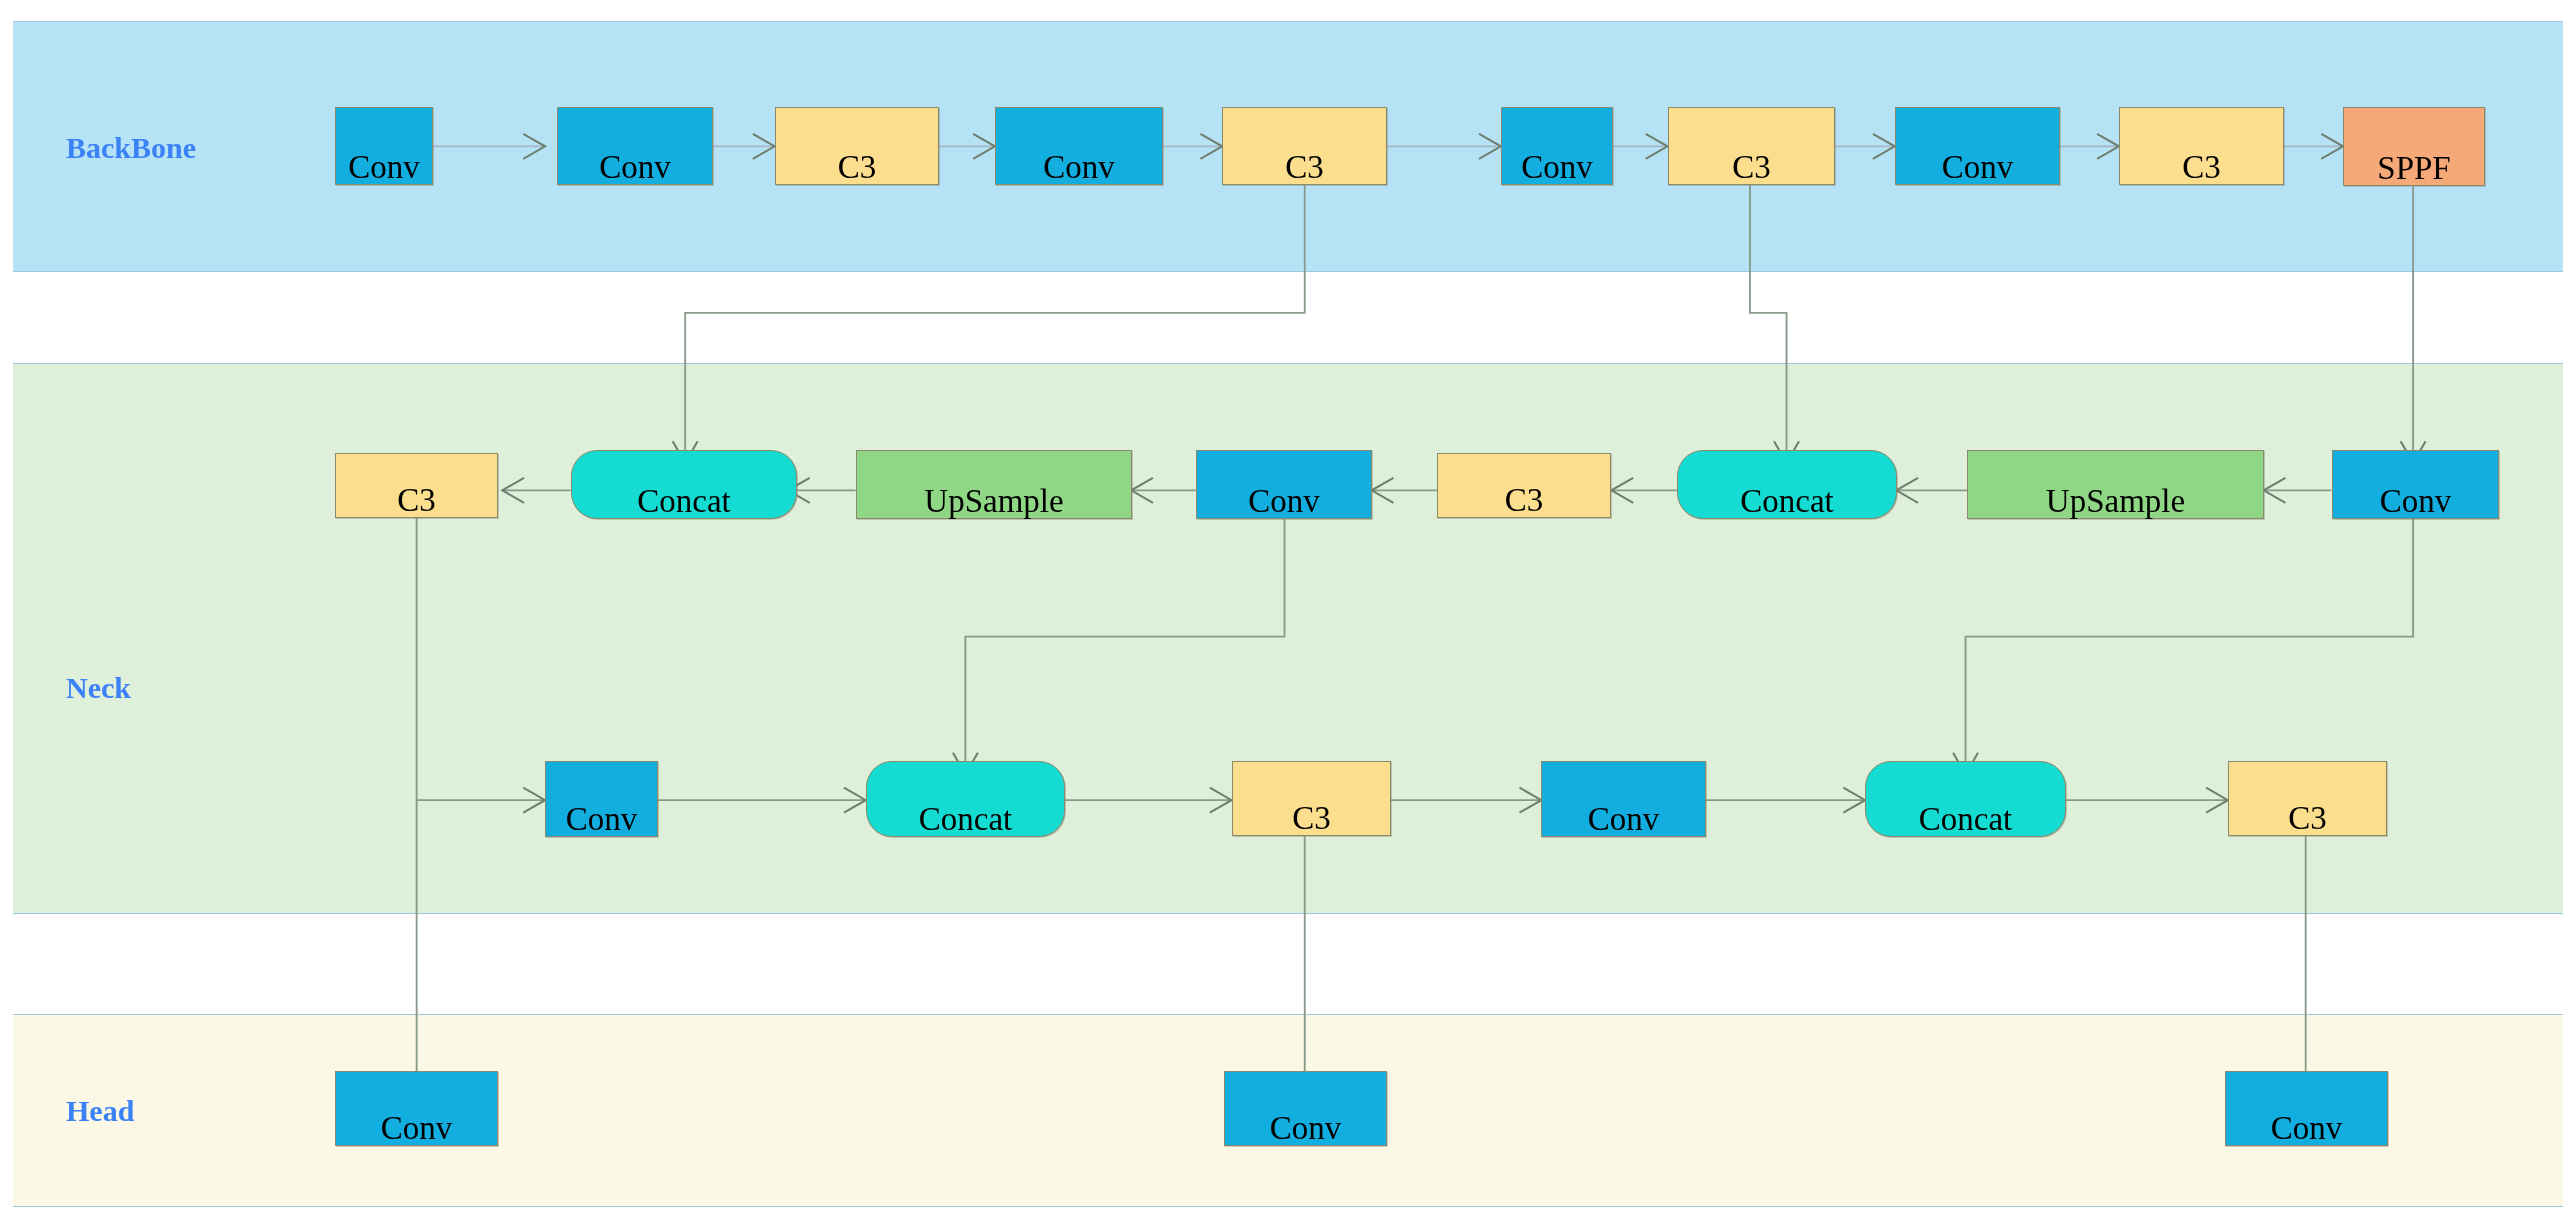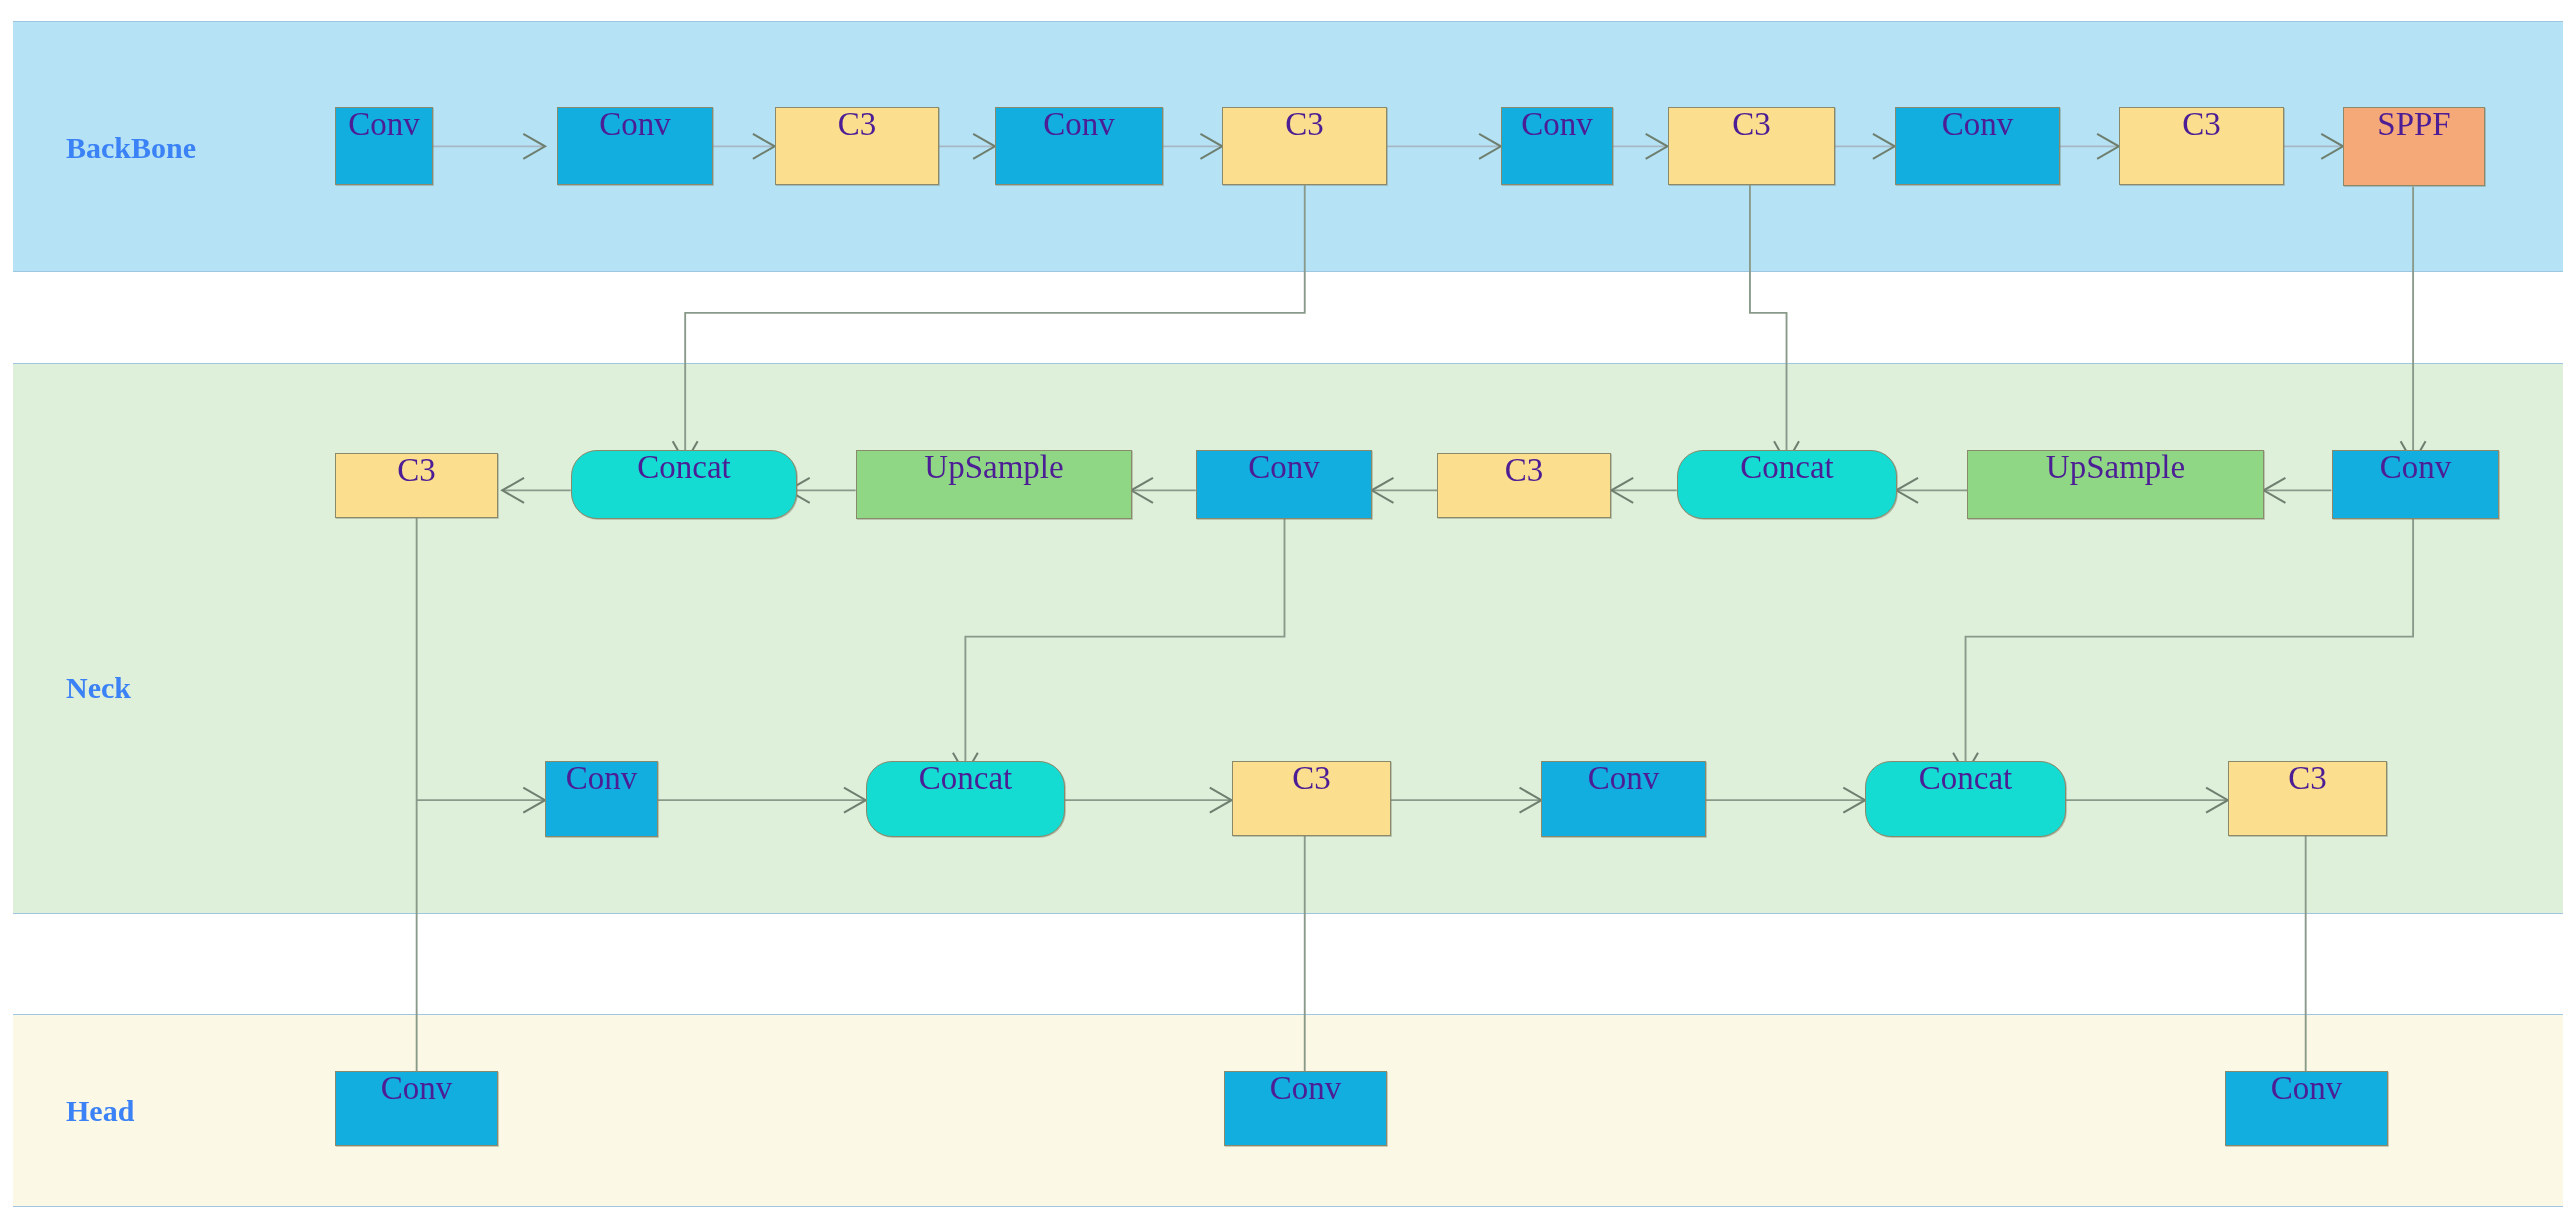--- a/index.html
+++ b/index.html
@@ -10,22 +10,22 @@
   .panel-backbone{left:13.2px;top:21px;width:2550px;height:251px;background:#B5E3F5;
       border-top:1.6px solid #9ec6e0;border-bottom:1.6px solid #9ec6e0;}
   .panel-neck{left:13.2px;top:363px;width:2550px;height:551px;background:#DEEFDA;
       border-top:1.6px solid #9ec6e0;border-bottom:1.6px solid #9ec6e0;}
   .panel-head{left:13.2px;top:1014px;width:2550px;height:193px;background:#FCF8E6;
       border-top:1.6px solid #9ec6e0;border-bottom:1.6px solid #9ec6e0;}
 
   .panel-label{position:absolute;font-weight:bold;font-size:30px;color:#3b82f6;
       font-family:"Liberation Serif", serif;white-space:nowrap;}
 
-  .node{position:absolute;box-sizing:border-box;display:flex;align-items:flex-start;
-      justify-content:center;border:1.2px solid #8a8a6a;color:#4c1d95;
+  .node{position:absolute;box-sizing:border-box;display:flex;align-items:flex-end;
+      justify-content:center;border:1.2px solid #8a8a6a;color:#000000;
       font-family:"Liberation Serif", serif;font-size:33px;line-height:1;
       box-shadow:0.8px 0.8px 0 rgba(120,120,100,0.45);}
   .node.conv{background:#12AEE0;}
   .node.c3{background:#FBDE8E;}
   .node.sppf{background:#F6A978;}
   .node.concat{background:#14DCD3;border-radius:26px;}
   .node.upsample{background:#8FD685;}
 
   svg.wires{position:absolute;left:0;top:0;width:2576px;height:1229px;
       pointer-events:none;}

